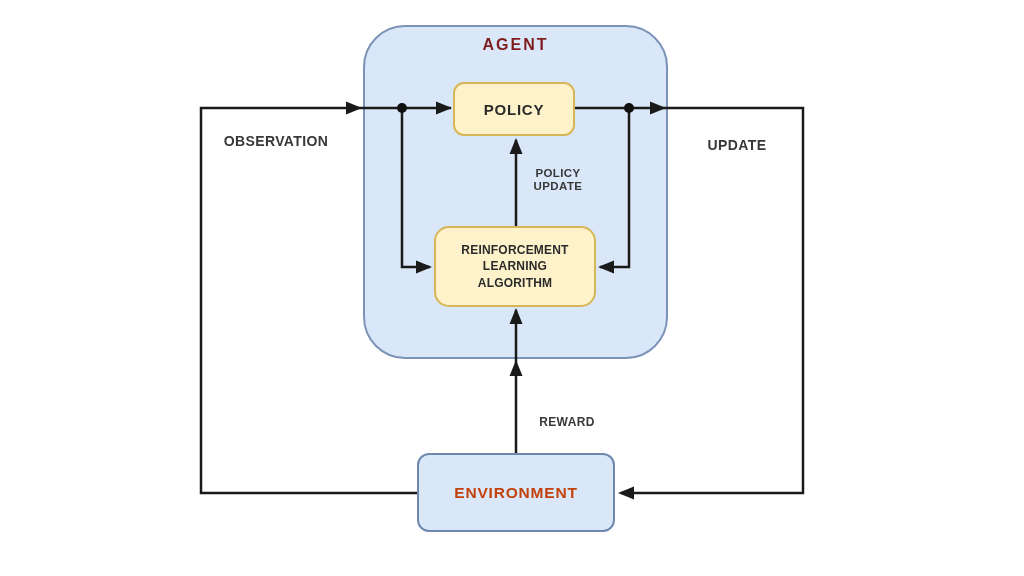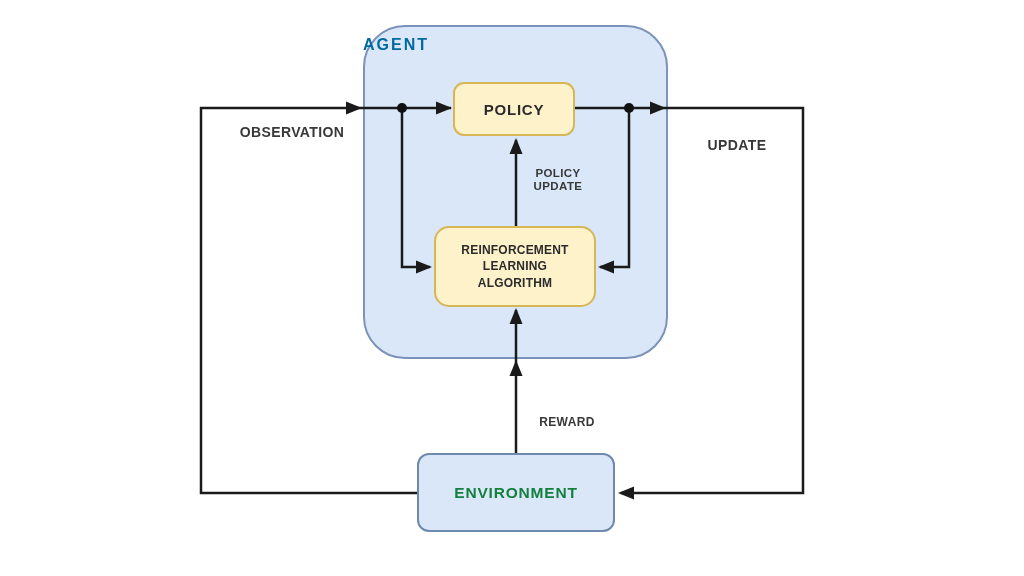--- a/index.html
+++ b/index.html
@@ -7,44 +7,44 @@
     position:relative;width:1024px;height:576px;background:#ffffff;
     font-family:"Liberation Sans",sans-serif;overflow:hidden;
   }
   .box{position:absolute;box-sizing:border-box;display:flex;align-items:center;justify-content:center;text-align:center;}
   .agent-box{
     left:363px;top:25px;width:305px;height:334px;
     background:#d9e7f9;border:2px solid #7b93b8;border-radius:42px;
     align-items:flex-start;
   }
   .agent-title{
-    position:absolute;left:363px;top:36px;width:305px;
-    font-size:16px;font-weight:bold;letter-spacing:2px;color:#0369a1;
+    position:absolute;left:363px;top:36px;width:305px;text-align:center;
+    font-size:16px;font-weight:bold;letter-spacing:2px;color:#7f1d1d;
   }
   .policy-box{
     left:453px;top:82px;width:122px;height:54px;
     background:#fef2cb;border:2.5px solid #d6b656;border-radius:11px;
     font-size:15px;font-weight:bold;letter-spacing:0.8px;color:#2b2b2b;z-index:3;
   }
   .rl-box{
     left:434px;top:226px;width:162px;height:81px;
     background:#fef2cb;border:2.5px solid #d6b656;border-radius:15px;
     font-size:12px;font-weight:bold;color:#2b2b2b;line-height:16.5px;
     flex-direction:column;z-index:3;letter-spacing:0.2px;
   }
   .env-box{
     left:417px;top:453px;width:198px;height:79px;
     background:#d9e7f9;border:2px solid #6f89ae;border-radius:12px;
-    font-size:15.5px;font-weight:bold;letter-spacing:0.8px;color:#15803d;z-index:3;
+    font-size:15.5px;font-weight:bold;letter-spacing:0.8px;color:#c2410c;z-index:3;
   }
   .edge-label{
     position:absolute;transform:translate(-50%,-50%);
     font-weight:bold;color:#383838;text-align:center;white-space:nowrap;z-index:4;
   }
-  .lbl-observation{left:276px;top:132px;font-size:14px;letter-spacing:0.4px;margin-left:16px;}
+  .lbl-observation{left:276px;top:141px;font-size:14px;letter-spacing:0.4px;}
   .lbl-action{left:737px;top:145px;font-size:14px;letter-spacing:0.4px;}
   .lbl-reward{left:567px;top:422px;font-size:12px;letter-spacing:0.4px;}
   .lbl-policy-update{left:558px;top:180px;font-size:11.5px;line-height:13px;letter-spacing:0.4px;}
   svg.wires{position:absolute;left:0;top:0;z-index:2;}
   svg.wires path{fill:none;stroke:#1a1a1a;stroke-width:2.5;}
   svg.wires polygon{fill:#1a1a1a;stroke:none;}
   svg.wires circle{fill:#111;stroke:none;}
 </style>
 </head>
 <body>

